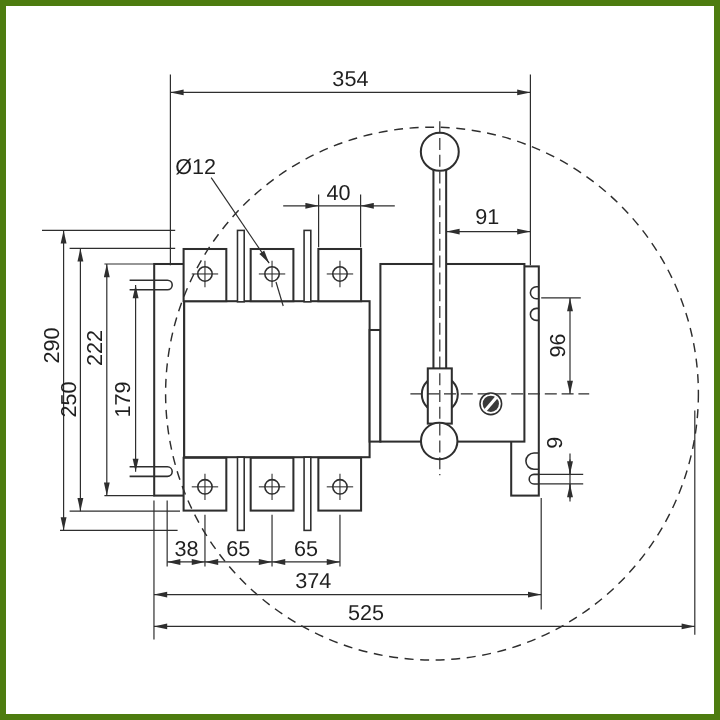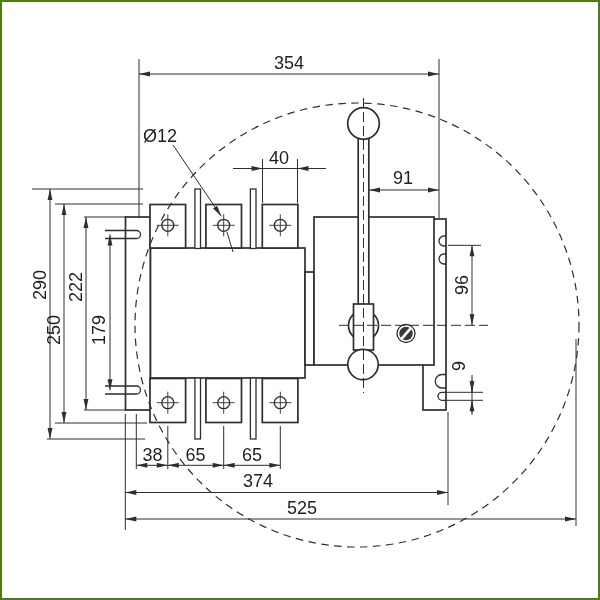--- a/index.html
+++ b/index.html
@@ -1,17 +1,17 @@
 <!DOCTYPE html>
 <html><head>
 <meta charset="utf-8">
 <style>
   html,body{margin:0;padding:0;background:#fff;}
   .page{position:relative;width:600px;height:600px;background:#ffffff;
-        border:2px solid #4d7c0f;box-sizing:border-box;overflow:hidden;
+        border:5px solid #4d7c0f;box-sizing:border-box;overflow:hidden;
         font-family:"Liberation Sans", sans-serif;}
   svg{position:absolute;left:0;top:0;}
   .obj{fill:#ffffff;stroke:#2e2e2e;stroke-width:1.7;}
   .obj-nf{fill:none;stroke:#2e2e2e;stroke-width:1.7;}
   .thin{fill:#ffffff;stroke:#2e2e2e;stroke-width:1.3;}
   .thin-nf{fill:none;stroke:#2e2e2e;stroke-width:1.3;}
   .dim{stroke:#2e2e2e;stroke-width:1;fill:none;}
   .cl{stroke:#2e2e2e;stroke-width:1;fill:none;stroke-dasharray:10 4;}
   .swing{stroke:#2e2e2e;stroke-width:1.2;fill:none;stroke-dasharray:7.5 5.5;}
   .hair{stroke:#2e2e2e;stroke-width:0.9;fill:none;}

